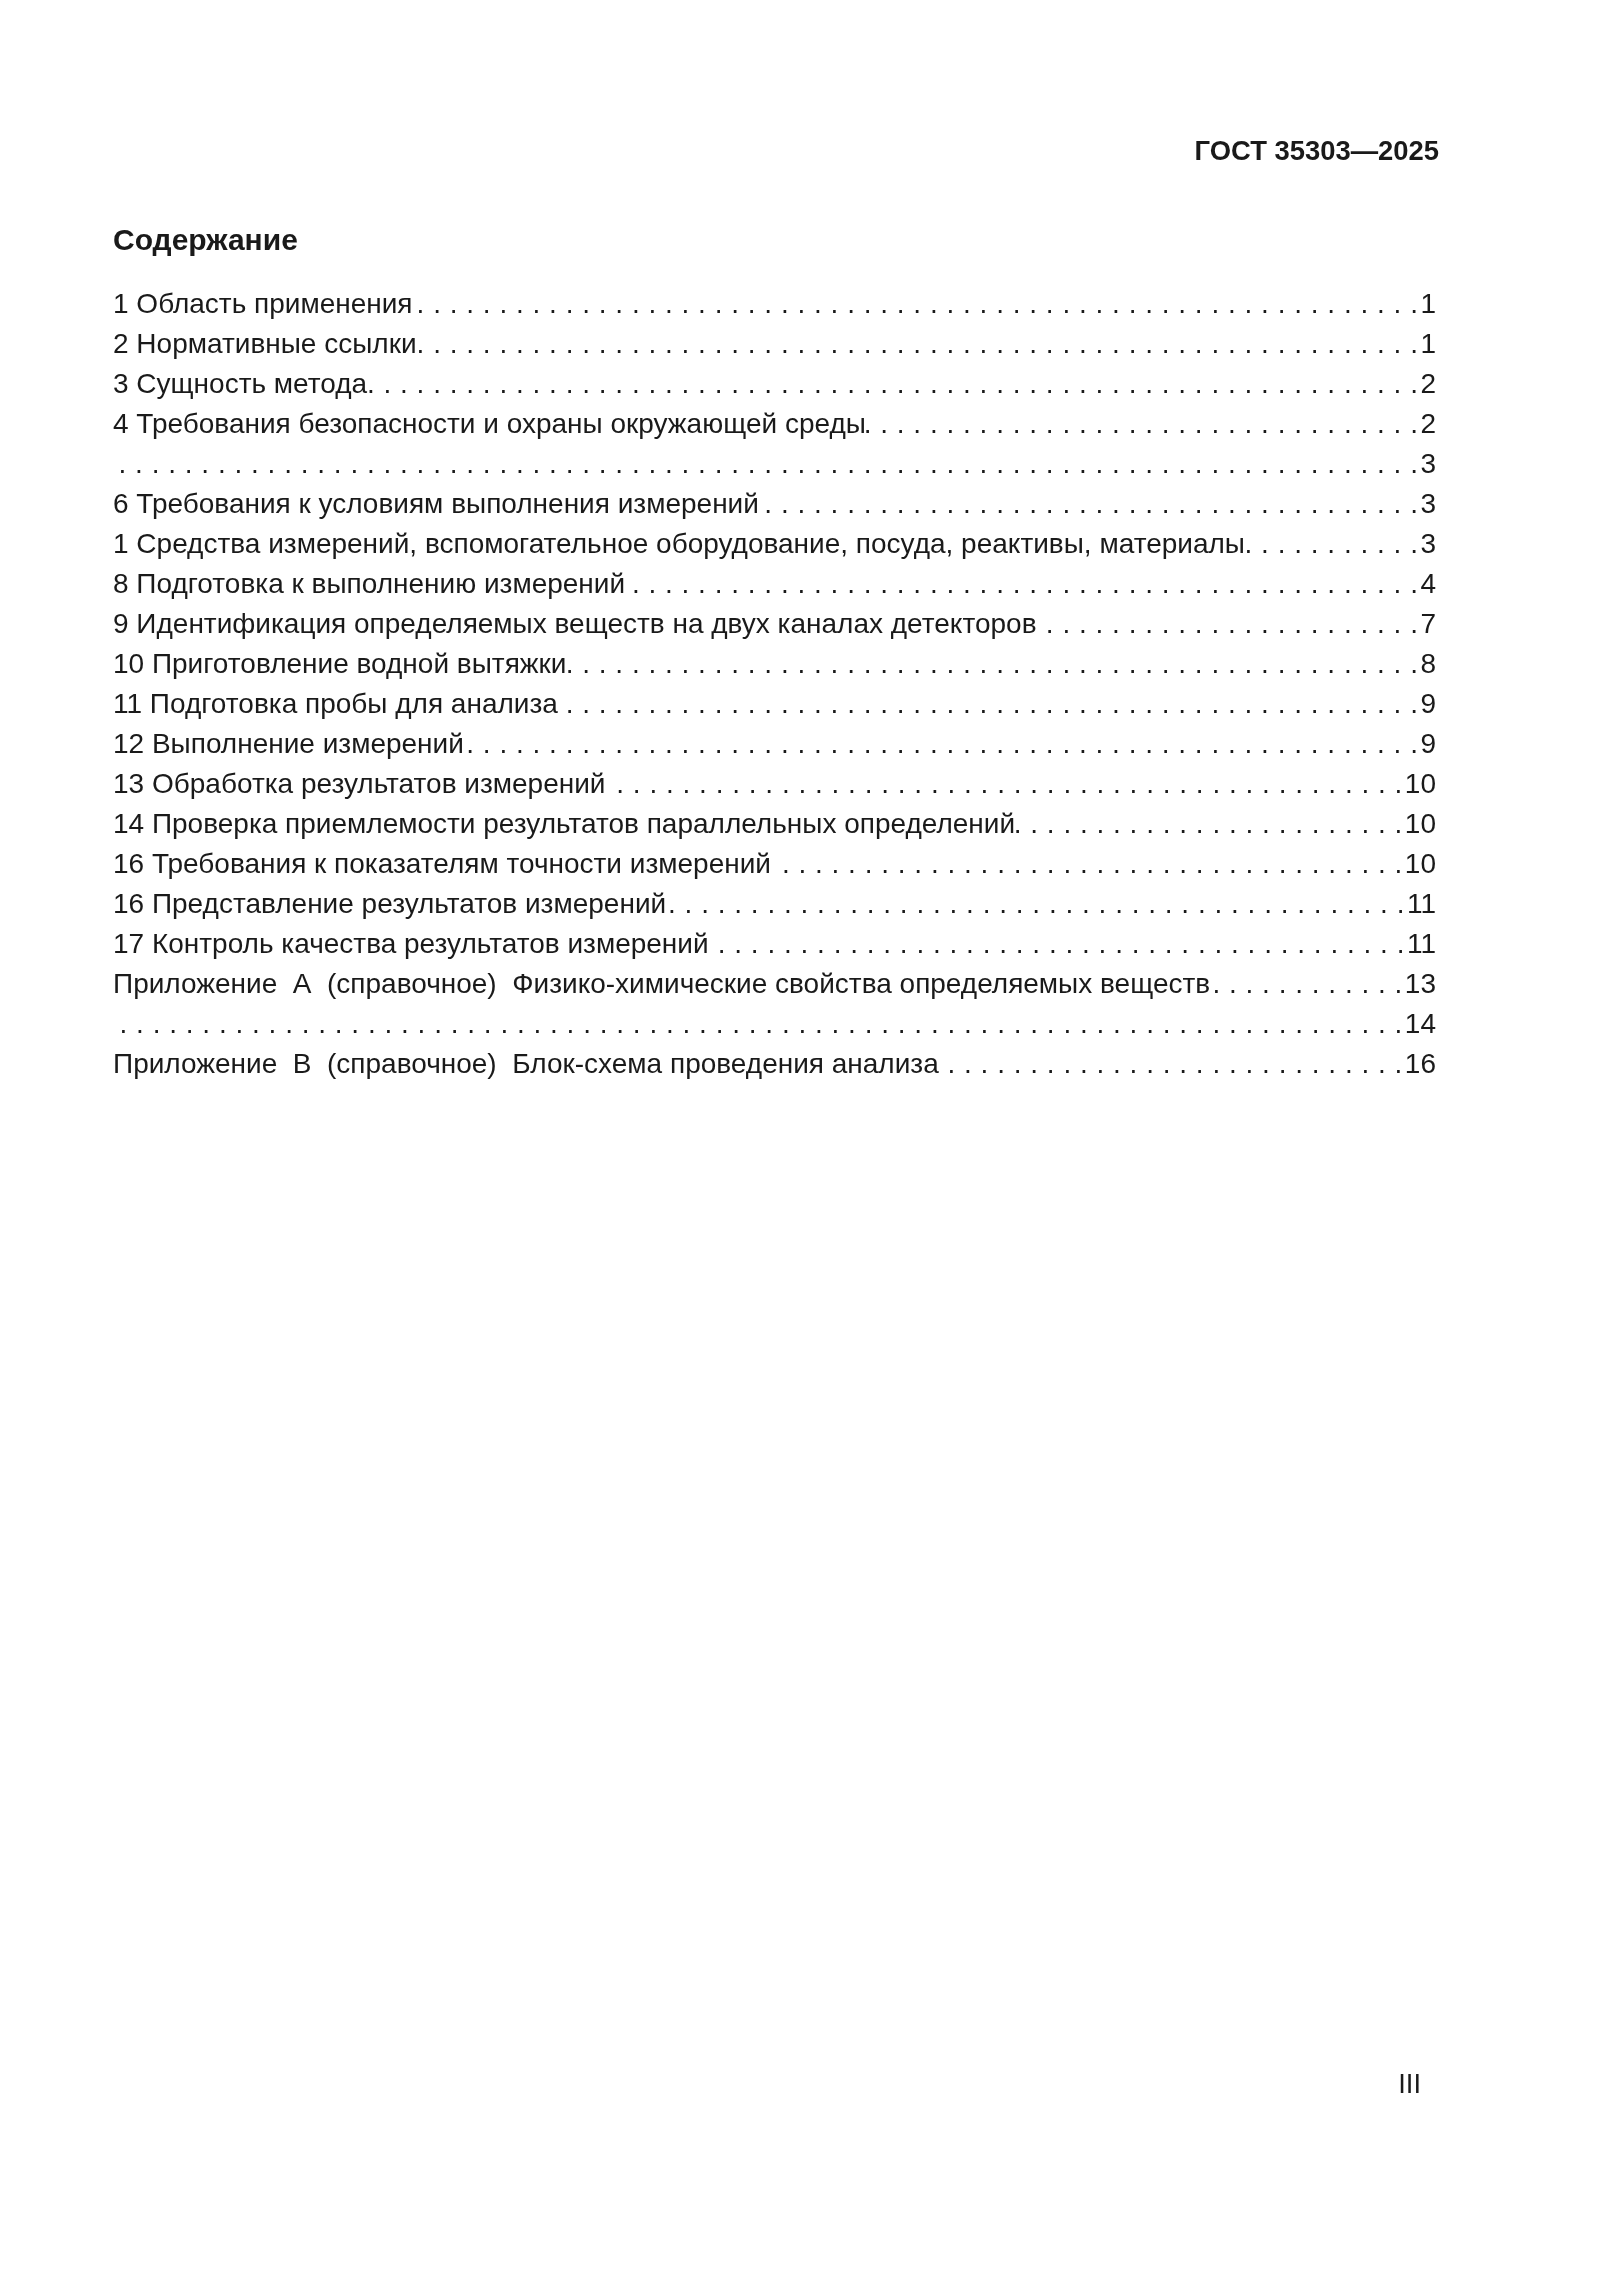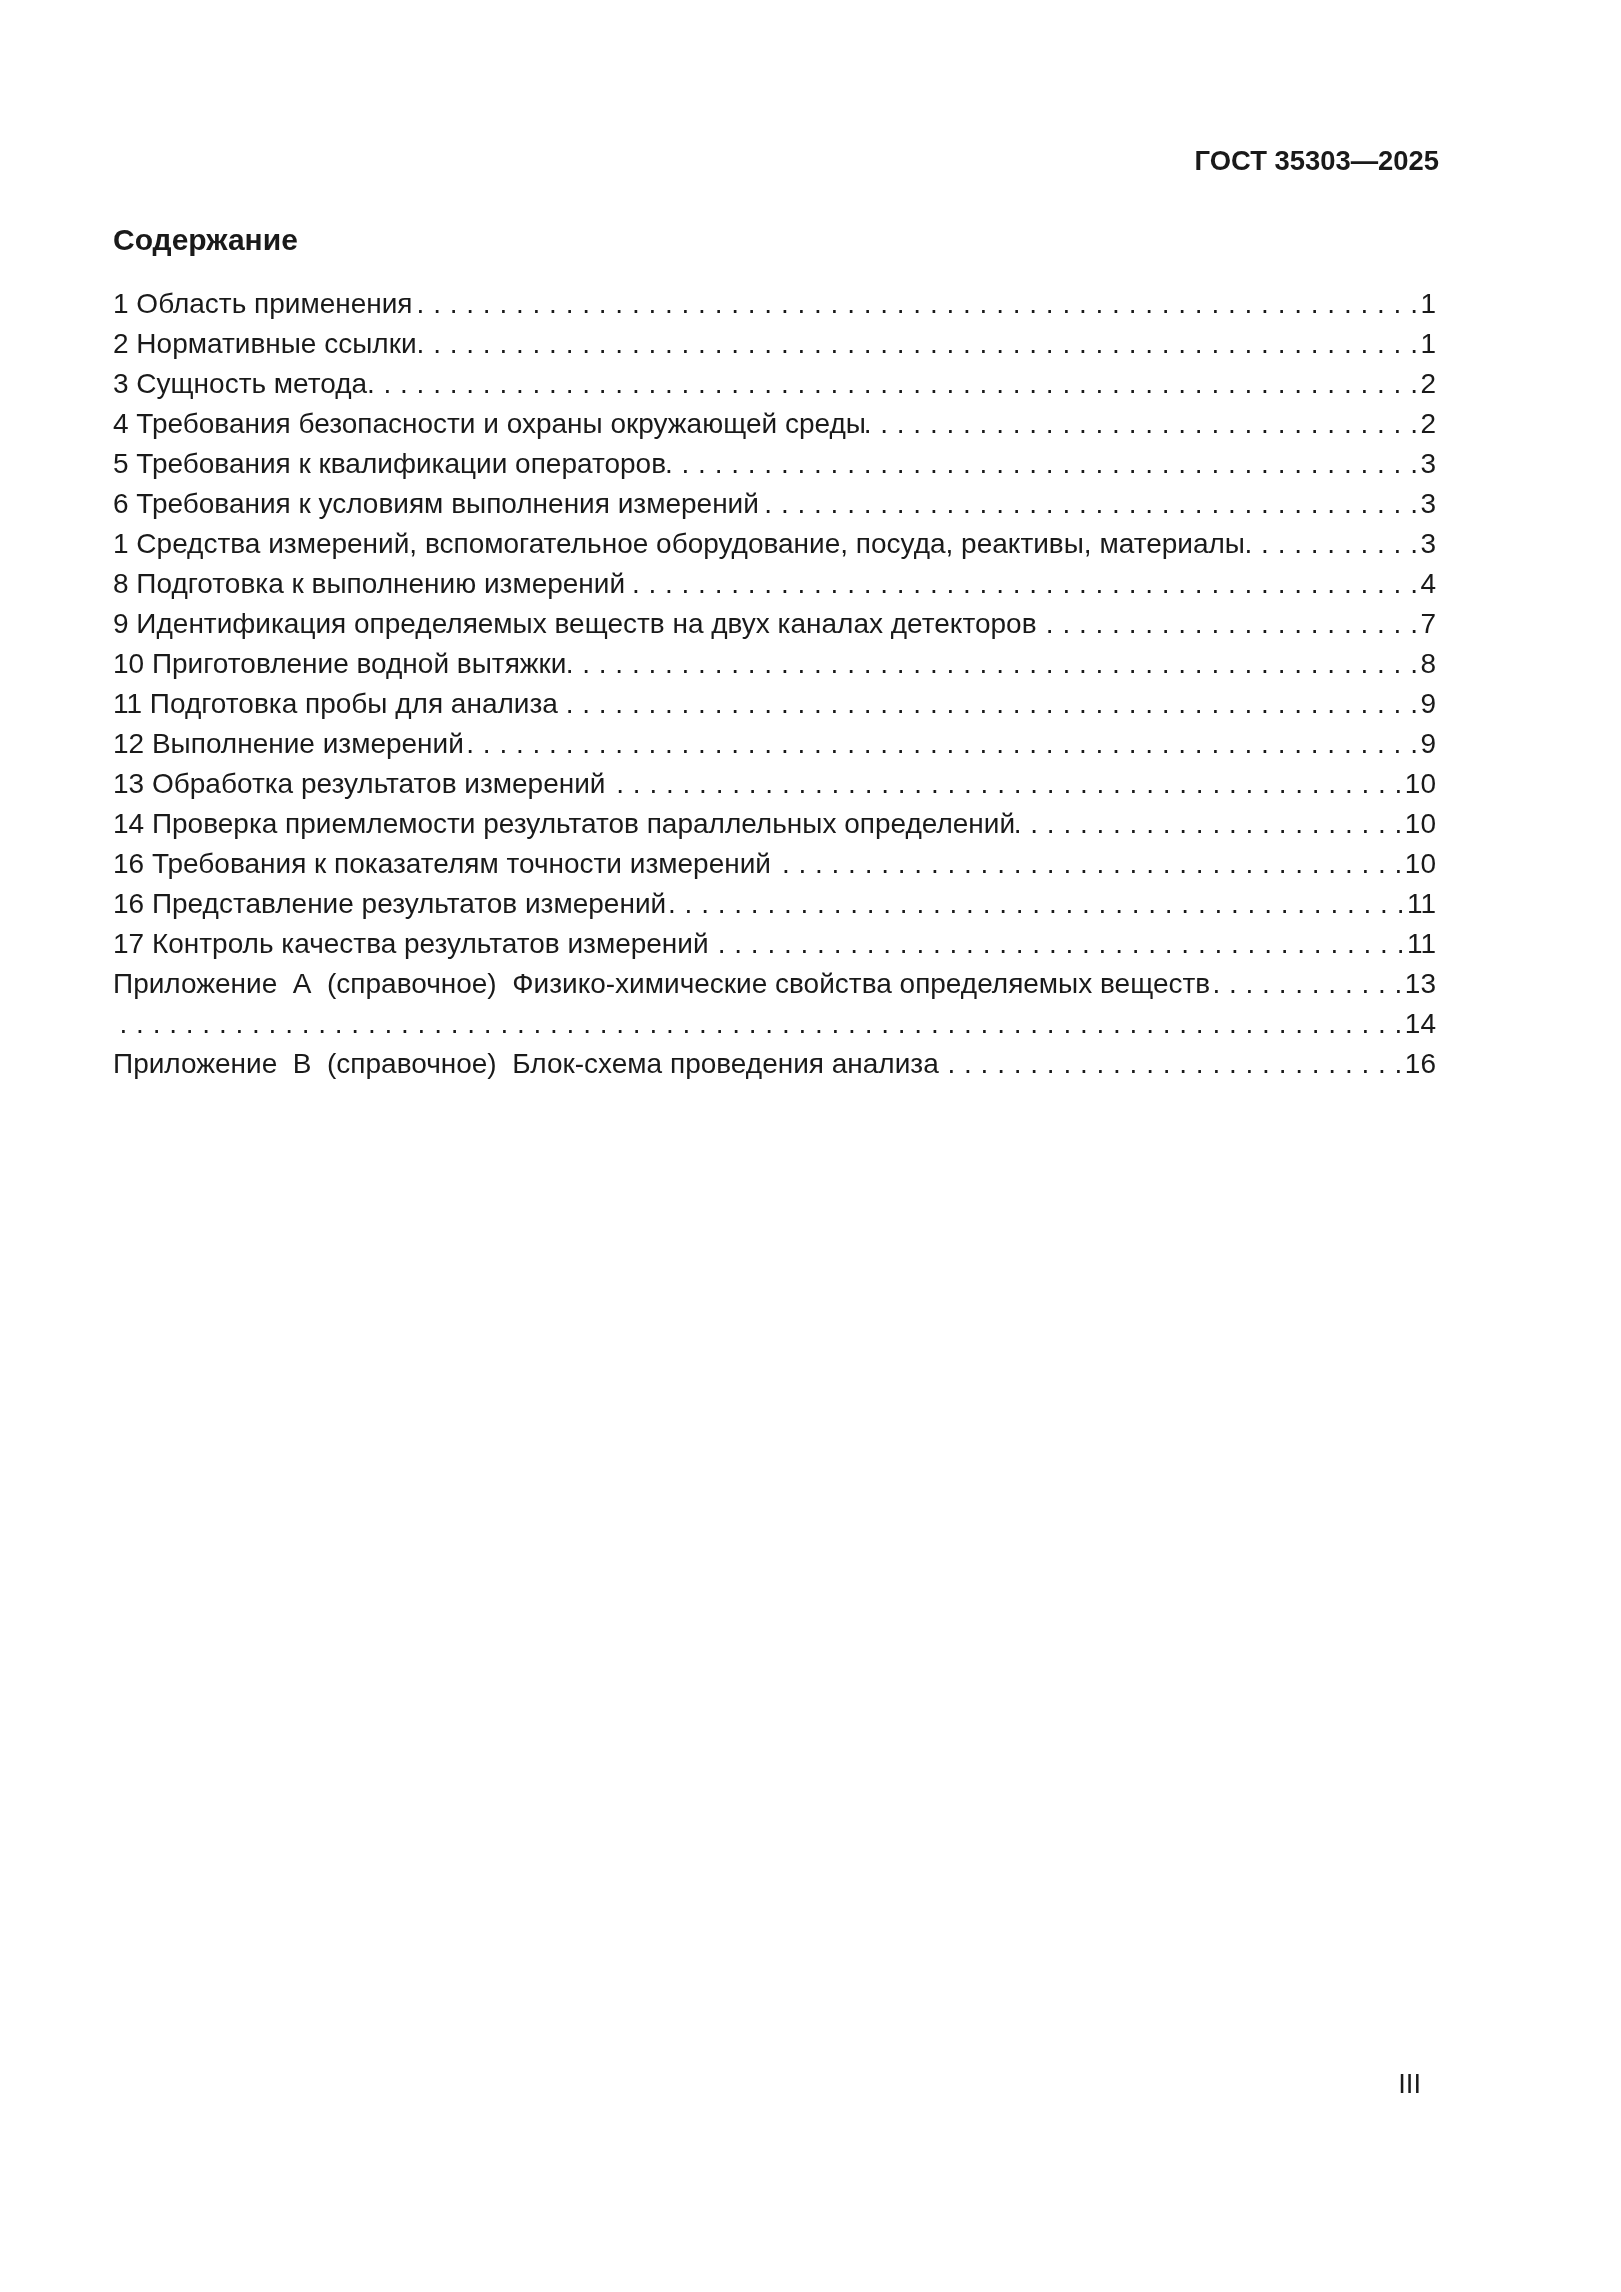--- a/index.html
+++ b/index.html
@@ -10,21 +10,21 @@
     width: 1621px;
     height: 2293px;
     position: relative;
     background: #ffffff;
     color: #1a1a1a;
     font-family: "Liberation Sans", sans-serif;
     overflow: hidden;
   }
   .doc-code {
     position: absolute;
-    top: 145px;
+    top: 135px;
     right: 182px;
     font-size: 27.4px;
     font-weight: bold;
     white-space: pre;
   }
   .toc-title {
     position: absolute;
     top: 223px;
     left: 113px;
     width: 1323px;
@@ -96,21 +96,20 @@
     <span class="toc-page">2</span>
   </div>
 
   <div class="toc-row">
     <span class="toc-label">4 Требования безопасности и охраны окружающей среды</span>
     <span class="toc-leader">. . . . . . . . . . . . . . . . . . . . . . . . . . . . . . . . . . . . . . . . . . . . . . . . . . . . . . . . . . . . . . . . . . . . . . . . . . . . . . . . . . . . . . . . . . . . . . . . . . . . . . . . . . . . . . . . . . . . . . . . . . . . . . . . . . . . . . . . . . . . . . . . . . . . . . . . . . . . . . . . </span>
     <span class="toc-page">2</span>
   </div>
 
   <div class="toc-row">
-    <span class="toc-label">5 Требования к квалификации операторов</span>
     <span class="toc-leader">. . . . . . . . . . . . . . . . . . . . . . . . . . . . . . . . . . . . . . . . . . . . . . . . . . . . . . . . . . . . . . . . . . . . . . . . . . . . . . . . . . . . . . . . . . . . . . . . . . . . . . . . . . . . . . . . . . . . . . . . . . . . . . . . . . . . . . . . . . . . . . . . . . . . . . . . . . . . . . . . </span>
     <span class="toc-page">3</span>
   </div>
 
   <div class="toc-row">
     <span class="toc-label">6 Требования к условиям выполнения измерений</span>
     <span class="toc-leader">. . . . . . . . . . . . . . . . . . . . . . . . . . . . . . . . . . . . . . . . . . . . . . . . . . . . . . . . . . . . . . . . . . . . . . . . . . . . . . . . . . . . . . . . . . . . . . . . . . . . . . . . . . . . . . . . . . . . . . . . . . . . . . . . . . . . . . . . . . . . . . . . . . . . . . . . . . . . . . . . </span>
     <span class="toc-page">3</span>
   </div>
 

